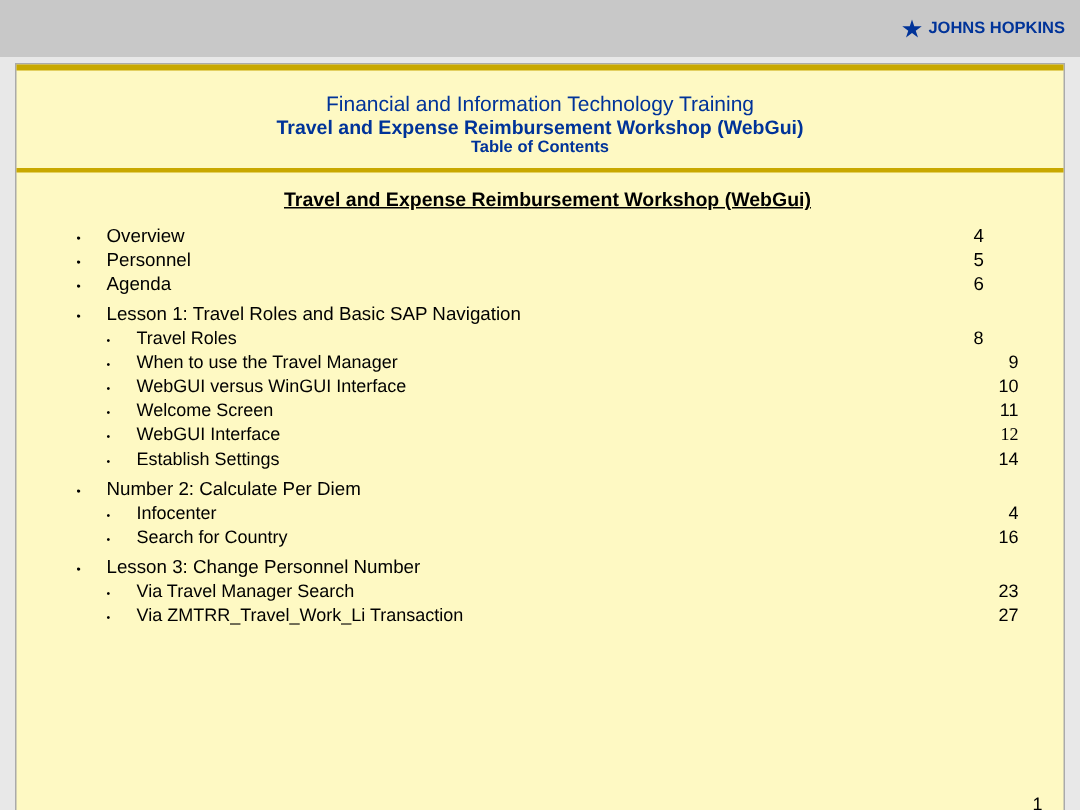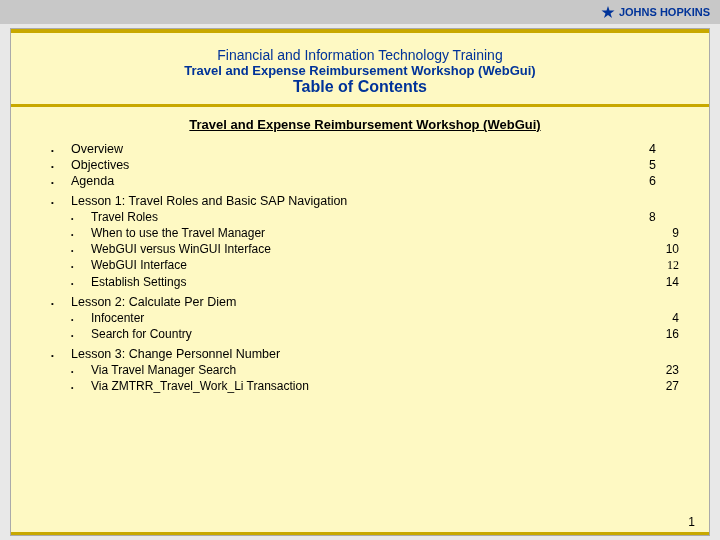--- a/index.html
+++ b/index.html
@@ -6,21 +6,21 @@
     body {
       width: 720px;
       height: 540px;
       background: #e8e8e8;
       font-family: Arial, sans-serif;
       font-size: 13px;
       overflow: hidden;
     }
     .header-bar {
       background: #c8c8c8;
-      height: 24px;
+      height: 38px;
       display: flex;
       align-items: center;
       justify-content: flex-end;
       padding-right: 10px;
     }
     .jhu-logo {
       display: flex;
       align-items: center;
       gap: 4px;
       font-size: 11px;
@@ -45,21 +45,21 @@
       font-size: 14px;
       color: #003399;
       font-weight: normal;
     }
     .slide-title-sub {
       font-size: 13px;
       color: #003399;
       font-weight: bold;
     }
     .slide-title-toc {
-      font-size: 16px;
+      font-size: 11px;
       color: #003399;
       font-weight: bold;
     }
     .slide-content {
       padding: 10px 30px 10px 40px;
       flex: 1;
     }
     .toc-title {
       text-align: center;
       font-size: 13px;
@@ -144,21 +144,21 @@
     <div class="toc-title">Travel and Expense Reimbursement Workshop (WebGui)</div>
 
     <div class="toc-section">
       <div class="toc-item">
         <span class="bullet">•</span>
         <span class="item-text">Overview</span>
         <span class="item-number">4</span>
       </div>
       <div class="toc-item">
         <span class="bullet">•</span>
-        <span class="item-text">Objectives</span>
+        <span class="item-text">Personnel</span>
         <span class="item-number">5</span>
       </div>
       <div class="toc-item">
         <span class="bullet">•</span>
         <span class="item-text">Agenda</span>
         <span class="item-number">6</span>
       </div>
     </div>
 
     <div class="toc-section" style="margin-top:6px;">
@@ -177,35 +177,40 @@
           <span class="item-text">When to use the Travel Manager</span>
           <span class="item-number" style="padding-left:40px;">9</span>
         </div>
         <div class="toc-item">
           <span class="bullet">•</span>
           <span class="item-text">WebGUI versus WinGUI Interface</span>
           <span class="item-number" style="padding-left:20px;">10</span>
         </div>
         <div class="toc-item">
           <span class="bullet">•</span>
+          <span class="item-text">Welcome Screen</span>
+          <span class="item-number" style="padding-left:60px;">11</span>
+        </div>
+        <div class="toc-item">
+          <span class="bullet">•</span>
           <span class="item-text">WebGUI Interface</span>
           <span class="item-number" style="padding-left:60px;font-family:Liberation Serif, serif;">12</span>
         </div>
         <div class="toc-item">
           <span class="bullet">•</span>
           <span class="item-text">Establish Settings</span>
           <span class="item-number" style="padding-left:60px;">14</span>
         </div>
       </div>
     </div>
 
     <div class="toc-section" style="margin-top:6px;">
       <div class="toc-item">
         <span class="bullet">•</span>
-        <span class="item-text">Lesson 2: Calculate Per Diem</span>
+        <span class="item-text">Number 2: Calculate Per Diem</span>
       </div>
       <div class="sub-items">
         <div class="toc-item">
           <span class="bullet">•</span>
           <span class="item-text">Infocenter</span>
           <span class="item-number" style="padding-left:80px;">4</span>
         </div>
         <div class="toc-item">
           <span class="bullet">•</span>
           <span class="item-text">Search for Country</span>

